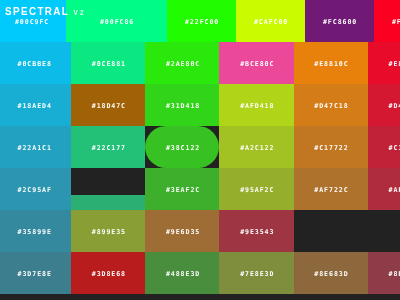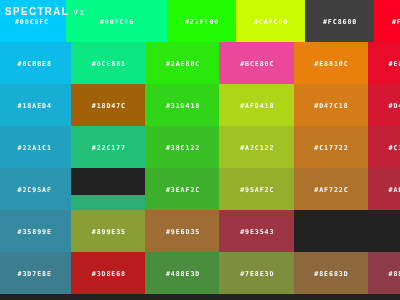--- a/index.html
+++ b/index.html
@@ -33,21 +33,21 @@
         </div>
         <div class="swatch" style="background: rgb(0, 252, 134); padding-left: 32px;">
           <span class="hex">#00FC86</span>
         </div>
         <div class="swatch" style="background: rgb(34, 252, 0);">
           <span class="hex">#22FC00</span>
         </div>
         <div class="swatch" style="background: rgb(202, 252, 0);">
           <span class="hex">#CAFC00</span>
         </div>
-        <div class="swatch" style="background: #404040;">
+        <div class="swatch" style="background: #701a75;">
           <span class="hex">#FC8600</span>
         </div>
         <div class="swatch" style="background: rgb(252, 0, 34);">
           <span class="hex">#FC0022</span>
         </div>
       </div>
       <div class="prow r2">
         <div class="swatch" style="background: rgb(12, 187, 232);">
           <span class="hex">#0CBBE8</span>
         </div>
@@ -87,21 +87,21 @@
           <span class="hex">#D41831</span>
         </div>
       </div>
       <div class="prow r4">
         <div class="swatch" style="background: rgb(34, 161, 193);">
           <span class="hex">#22A1C1</span>
         </div>
         <div class="swatch" style="background: rgb(34, 193, 119);">
           <span class="hex">#22C177</span>
         </div>
-        <div class="swatch" style="background: rgb(56, 193, 34);">
+        <div class="swatch" style="background: rgb(56, 193, 34); border-radius: 21px;">
           <span class="hex">#38C122</span>
         </div>
         <div class="swatch" style="background: rgb(162, 193, 34);">
           <span class="hex">#A2C122</span>
         </div>
         <div class="swatch" style="background: rgb(193, 119, 34);">
           <span class="hex">#C17722</span>
         </div>
         <div class="swatch" style="background: rgb(193, 34, 55);">
           <span class="hex">#C12237</span>

